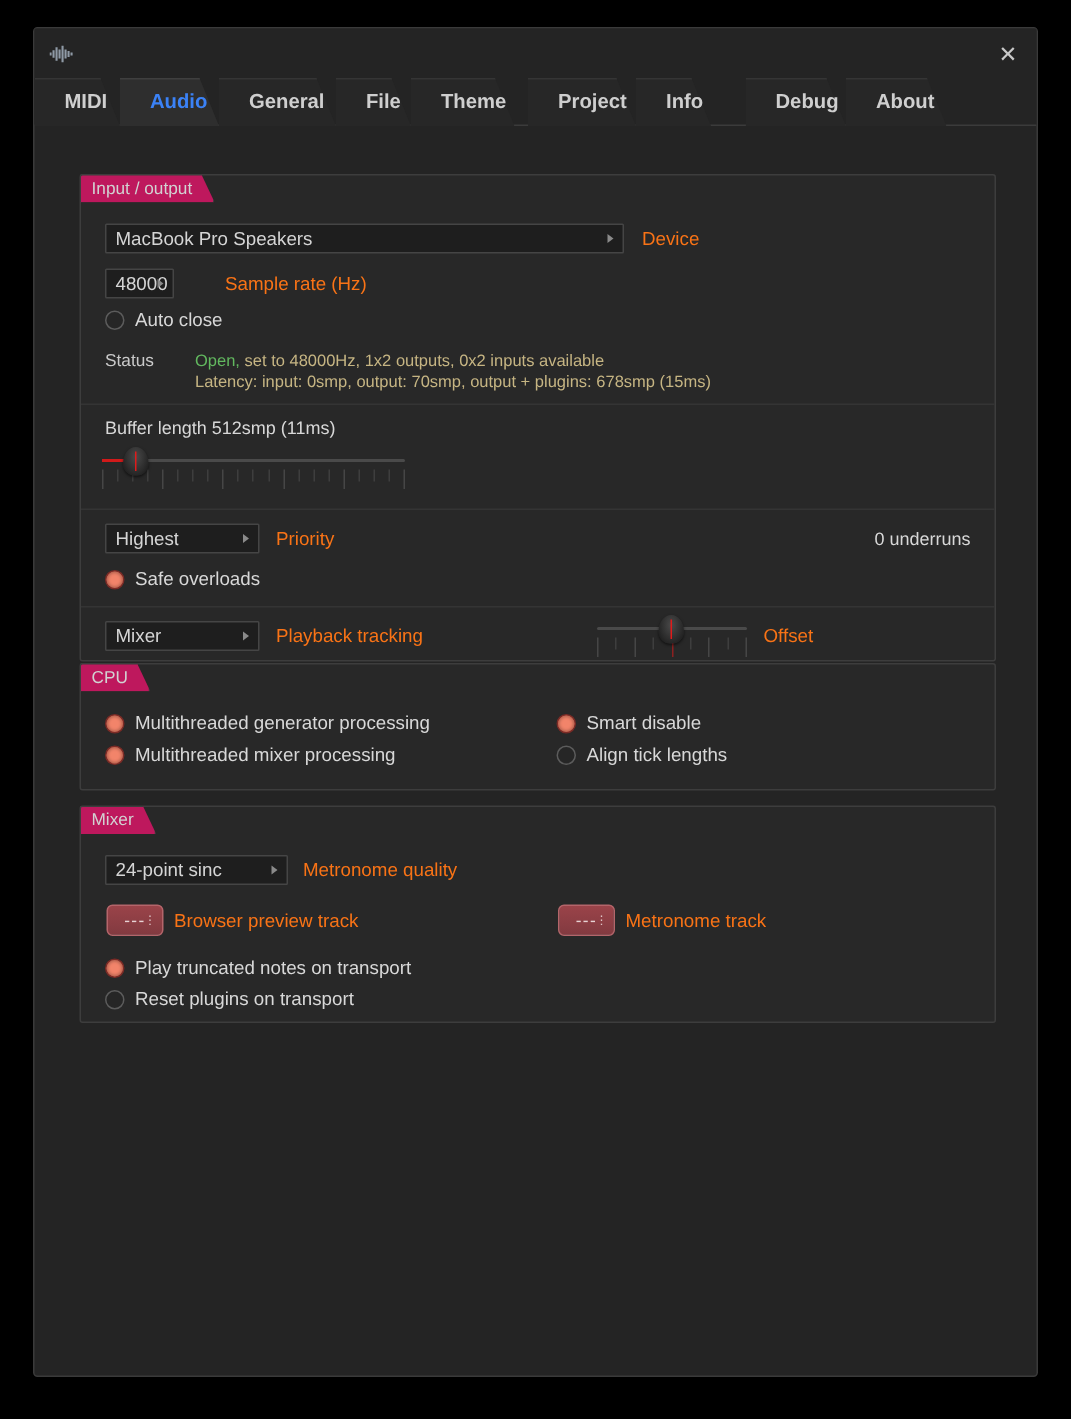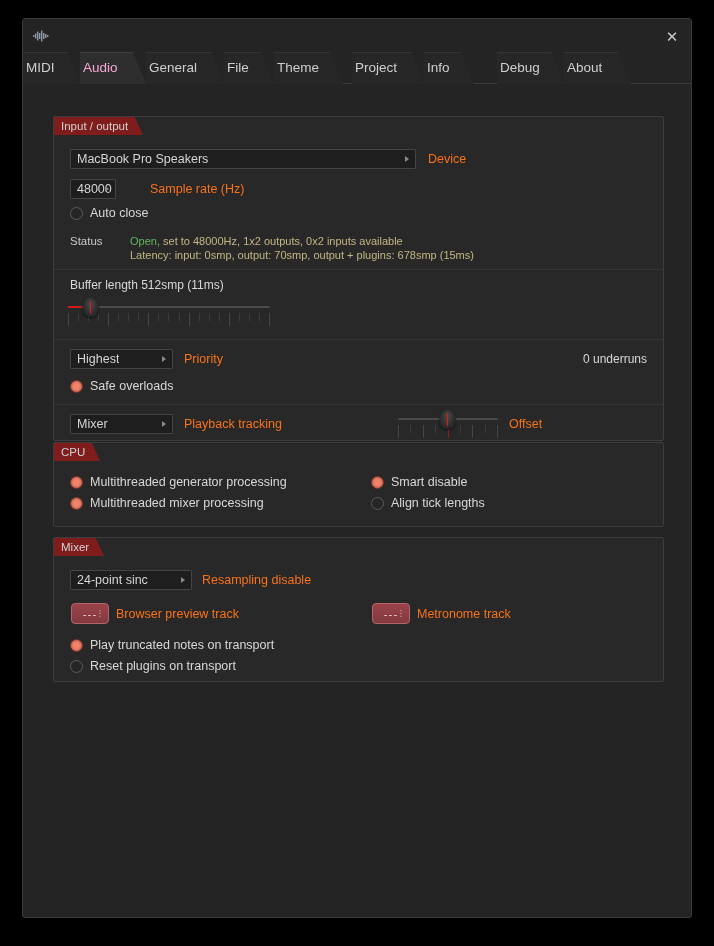--- a/index.html
+++ b/index.html
@@ -50,40 +50,41 @@
     cursor:pointer;
     font-size:13.5px;
     color:#cfcfcf;
   }
   .tab .tab-bg{
     position:absolute;left:0;top:0;width:100%;height:100%;
     z-index:0;
   }
   .tab .tab-label{
     position:relative;z-index:2;
-    padding-left:3px;padding-right:11px;
+    padding-left:20px;padding-right:11px;
     white-space:nowrap;
-  }
-  .tab.active .tab-label{ color:#f9a8d4; }
+    font-weight:bold;
+  }
+  .tab.active .tab-label{ color:#3b82f6; }
   
   #content{
     position:absolute;left:1px;right:1px;top:65px;bottom:1px;
     background:#242424;
   }
   
   .group{
     position:absolute;
     border:1px solid #3d3d3d;
     border-radius:2px;
     background:#282828;
     box-sizing:border-box;
   }
   .group-title{
     position:absolute; top:-1px; left:-1px; height:19px;
-    background:#7f1d1d;
+    background:#be185d;
     border:1px solid #3d3d3d;
     border-bottom:none;
     border-radius:2px 0 0 0;
     color:#d2d2d2; font-size:11.5px;
     display:flex;align-items:center;
     padding-left:7px; padding-right:14px;
     box-sizing:border-box;
     clip-path: polygon(0 0, calc(100% - 9px) 0, 100% 100%, 0 100%);
   }
   .group-body{ position:absolute; left:0; right:0; top:19px; bottom:0; }
@@ -374,21 +375,21 @@
     </div>
 
     <div class="group" style="left:29px;top:453px;width:611px;height:145px;">
       <div class="group-title">Mixer</div>
       <div class="group-body">
 
         <div class="combo" style="left:16px;top:13px;width:122px;">
           <span class="combo-val">24-point sinc</span>
           <span class="combo-arrow"></span>
         </div>
-        <div class="fieldlabel" style="left:148px;top:16px;">Resampling disable</div>
+        <div class="fieldlabel" style="left:148px;top:16px;">Metronome quality</div>
 
         <div class="trackbtn" style="left:17px;top:46px;">
           <span>---</span>
           <span class="chev">⋮</span>
         </div>
         <div class="fieldlabel" style="left:62px;top:50px;">Browser preview track</div>
 
         <div class="trackbtn" style="left:318px;top:46px;">
           <span>---</span>
           <span class="chev">⋮</span>

